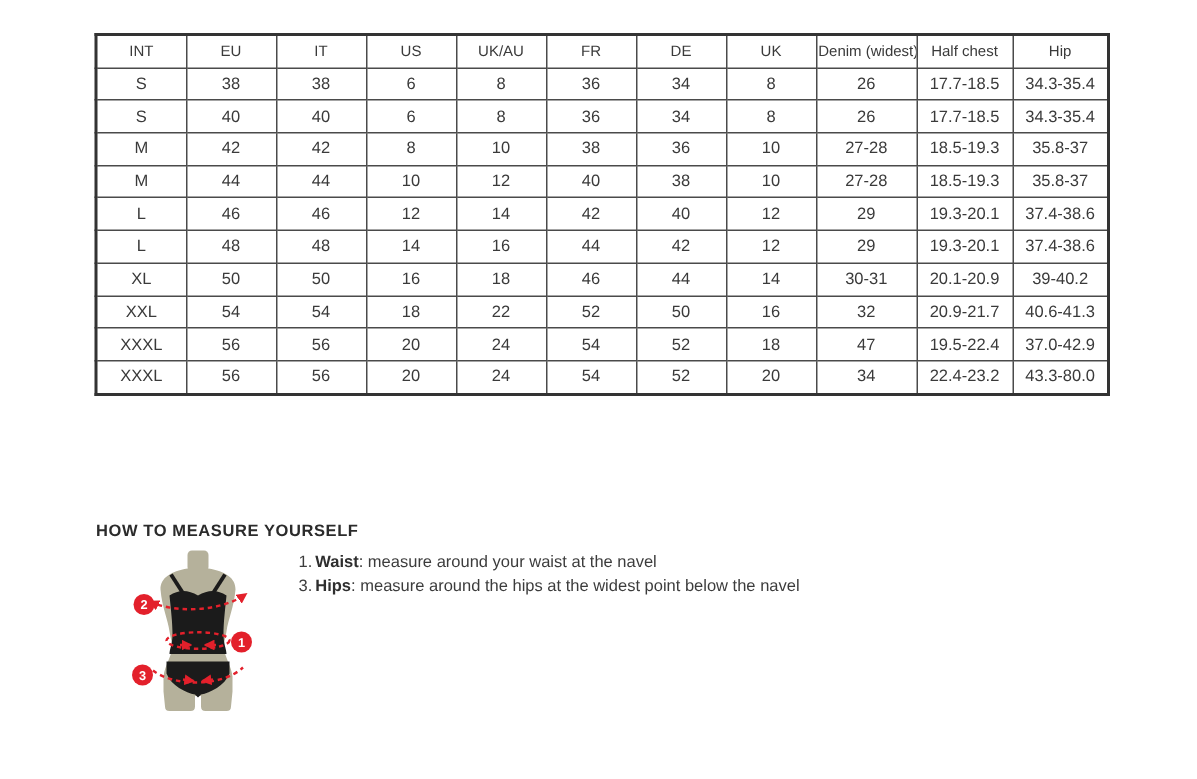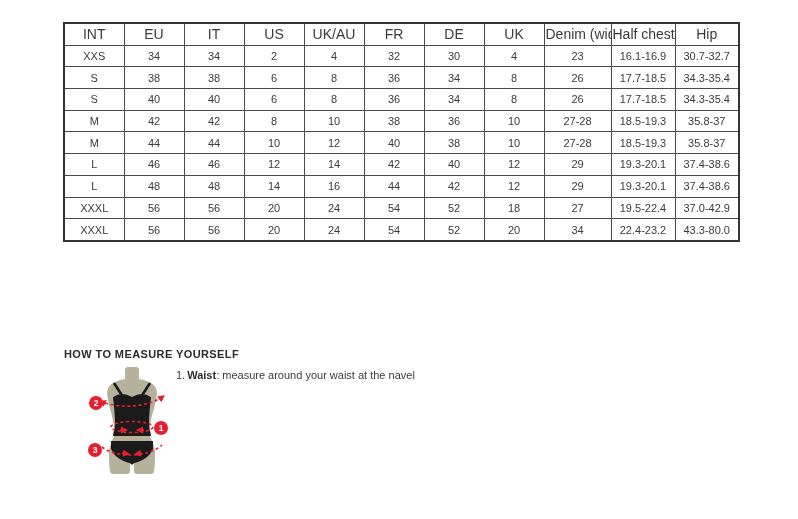--- a/index.html
+++ b/index.html
@@ -12,29 +12,29 @@
     border-collapse:collapse; table-layout:fixed;
     border:2px solid #333333;
   }
   table.size-table th, table.size-table td {
     border:1px solid #4a4a4a;
     text-align:center; vertical-align:middle;
     height:20.7px; padding:0 1px;
     font-weight:normal; color:#3a3a3a;
     white-space:nowrap; overflow:hidden;
   }
-  table.size-table th { font-size:14px; }
+  table.size-table th { font-size:10px; }
   table.size-table td { font-size:11px; }
 
   .measure-heading {
     position:absolute; left:64px; top:348px;
     font-size:11px; font-weight:bold; color:#2b2b2b; letter-spacing:0.4px;
   }
   .steps { position:absolute; left:176px; top:370px; }
-  .step { font-size:11px; line-height:11.5px; margin-bottom:4px; color:#3c3c3c; }
+  .step { font-size:11px; line-height:11.5px; margin-bottom:4px; color:#3c3c3c;margin-left:23px; }
   .step .num { margin-right:2px; }
   .step .lbl { font-weight:bold; color:#2e2e2e; }
 
   .figure-svg { position:absolute; left:82px; top:365px; }
   .badge-num {
     font-family:"Liberation Sans", sans-serif; font-size:8.5px; font-weight:bold;
     fill:#ffffff; text-anchor:middle;
   }
 </style>
 </head>
@@ -64,33 +64,20 @@
         <th>FR</th>
         <th>DE</th>
         <th>UK</th>
         <th>Denim (widest)</th>
         <th>Half chest</th>
         <th>Hip</th>
       </tr>
   </thead>
   <tbody>
       <tr>
-        <td>XXS</td>
-        <td>34</td>
-        <td>34</td>
-        <td>2</td>
-        <td>4</td>
-        <td>32</td>
-        <td>30</td>
-        <td>4</td>
-        <td>23</td>
-        <td>16.1-16.9</td>
-        <td>30.7-32.7</td>
-      </tr>
-      <tr>
         <td>S</td>
         <td>38</td>
         <td>38</td>
         <td>6</td>
         <td>8</td>
         <td>36</td>
         <td>34</td>
         <td>8</td>
         <td>26</td>
         <td>17.7-18.5</td>
@@ -155,29 +142,55 @@
         <td>14</td>
         <td>16</td>
         <td>44</td>
         <td>42</td>
         <td>12</td>
         <td>29</td>
         <td>19.3-20.1</td>
         <td>37.4-38.6</td>
       </tr>
       <tr>
+        <td>XL</td>
+        <td>50</td>
+        <td>50</td>
+        <td>16</td>
+        <td>18</td>
+        <td>46</td>
+        <td>44</td>
+        <td>14</td>
+        <td>30-31</td>
+        <td>20.1-20.9</td>
+        <td>39-40.2</td>
+      </tr>
+      <tr>
+        <td>XXL</td>
+        <td>54</td>
+        <td>54</td>
+        <td>18</td>
+        <td>22</td>
+        <td>52</td>
+        <td>50</td>
+        <td>16</td>
+        <td>32</td>
+        <td>20.9-21.7</td>
+        <td>40.6-41.3</td>
+      </tr>
+      <tr>
         <td>XXXL</td>
         <td>56</td>
         <td>56</td>
         <td>20</td>
         <td>24</td>
         <td>54</td>
         <td>52</td>
         <td>18</td>
-        <td>27</td>
+        <td>47</td>
         <td>19.5-22.4</td>
         <td>37.0-42.9</td>
       </tr>
       <tr>
         <td>XXXL</td>
         <td>56</td>
         <td>56</td>
         <td>20</td>
         <td>24</td>
         <td>54</td>
@@ -264,13 +277,14 @@
     <text class="badge-num" x="79" y="66">1</text>
   </g>
   <g>
     <circle cx="13" cy="85" r="7" fill="#e3202b"></circle>
     <text class="badge-num" x="13" y="88">3</text>
   </g>
 </svg>
 
 <div class="steps">
     <div class="step"><span class="num">1.</span><span class="lbl">Waist</span><span>: measure around your waist at the navel</span></div>
+    <div class="step"><span class="num">3.</span><span class="lbl">Hips</span><span>: measure around the hips at the widest point below the navel</span></div>
   </div>
 
 </body></html>

